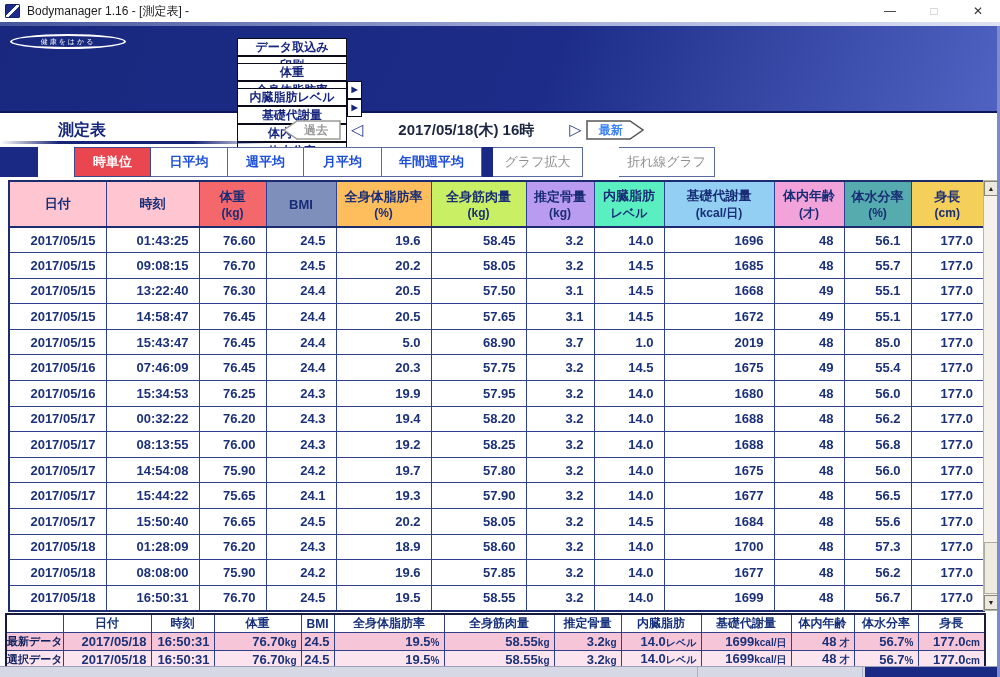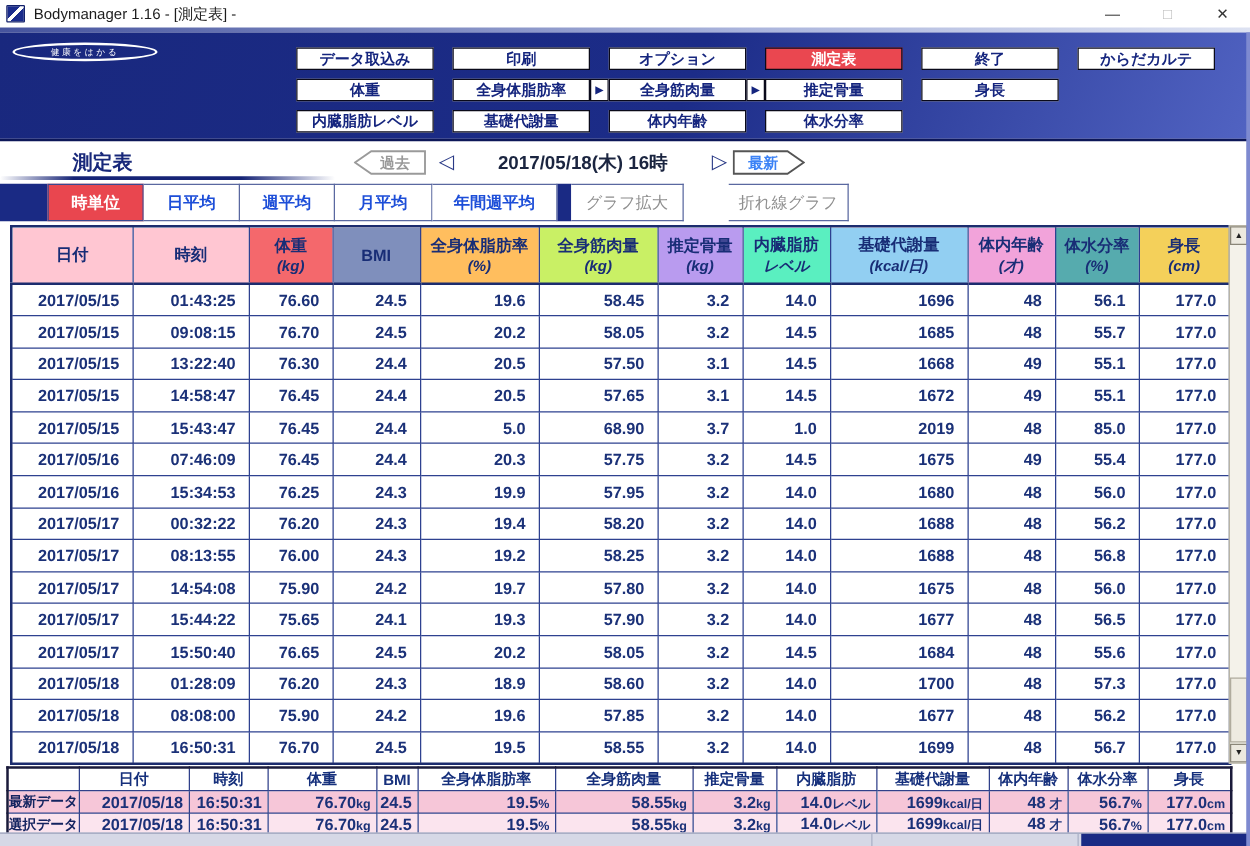--- a/index.html
+++ b/index.html
@@ -25,21 +25,21 @@
     background: linear-gradient(112deg,#19287e 0%,#1c2c88 55%,#5163c2 100%);
     border-bottom:2px solid #0d1758; }
   .logo { position:absolute; left:10px; top:6px; color:#fff; }
   .logo-text { font-size:27px; font-weight:bold; letter-spacing:1px; line-height:28px; }
   .logo-reg { font-size:9px; vertical-align:super; }
   .logo-oval { width:116px; height:15px; border:2px solid #fff; border-radius:50%;
     display:flex; align-items:center; justify-content:center; margin-top:2px; }
   .logo-tagline { font-size:7px; letter-spacing:2px; white-space:nowrap; }
 
   .nav-grid { position:absolute; left:237px; top:12px; }
-  .nav-row { display:flex; margin-bottom:7px; height:18px; }
+  .nav-row { display:flex; margin-bottom:7px; height:18px;flex-direction:column; }
   .nav-btn { position:relative; width:110px; height:18px; margin-right:15px; background:#fff;
     border:1px solid #0a0a1a; color:#15257e; font-weight:bold; font-size:12px;
     display:flex; align-items:center; justify-content:center; cursor:pointer; }
   .nav-btn.active { background:#ea4750; color:#fff; }
   .nav-arrow { position:absolute; left:109px; top:-1px; width:15px; height:18px; background:#fff;
     border:1px solid #0a0a1a; color:#15257e; font-size:8px; line-height:16px; text-align:center; }
 
   
   .page-title { position:absolute; left:58px; top:120px; font-size:16px; font-weight:bold; color:#18287a; }
   .title-underline { position:absolute; left:0; top:141px; width:268px; height:3px; border-radius:2px;
@@ -66,21 +66,21 @@
   .tab.first { border-left-width:1px; }
   .tab.active { background:#e9464f; border-color:#3a4890; color:#fff; }
   .tab.disabled { color:#8f8f8f; font-weight:normal; }
 
   
   .main-table { position:absolute; left:8px; top:180px; border-collapse:collapse; table-layout:fixed;
     width:975px; }
   .main-table th, .main-table td { border:1px solid #2e4190; overflow:hidden; white-space:nowrap; }
   .main-table th { height:46px; font-size:13px; font-weight:bold; color:#182d76; text-align:center;
     vertical-align:middle; cursor:pointer; }
-  .main-table th .th-l2 { font-size:12px;font-style:italic; }
+  .main-table th .th-l2 { font-size:12px; }
   .main-table td { height:25.6px; font-size:13px; font-weight:bold; color:#1b3178;
     text-align:right; padding-right:10px; background:#fff; }
   .main-table thead th { border-bottom:2px solid #1c2c6e; }
   .main-table { border:2px solid #1c2c6e; }
 
   
   .vscroll { position:absolute; left:983px; top:180px; width:16px; height:431px;
     background:#f4f2ea; border:1px solid #b8b4a6; }
   .sb-btn { position:absolute; left:0; width:14px; height:15px; background:#ece9df;
     border:1px solid #8a8678; font-size:7px; line-height:14px; text-align:center; color:#222; cursor:pointer; }
@@ -204,21 +204,21 @@
     <div class="chev latest">
       <svg width="58" height="20" viewBox="0 0 58 20">
           <polygon points="1,1 44,1 57,10 44,19 1,19" fill="#ffffff" stroke="#555555" stroke-width="1.5"></polygon>
         </svg>
       <span>最新</span>
     </div>
   </div>
 
   <div class="tabbar">
     <div class="tab-filler f1"></div>
-    <div style="display:flex;">
+    <div style="display:flex;padding-left:36px;">
         <div class="tab first active" style="width: 77px;">時単位</div>
         <div class="tab" style="width: 77px;">日平均</div>
         <div class="tab" style="width: 76px;">週平均</div>
         <div class="tab" style="width: 78px;">月平均</div>
         <div class="tab" style="width: 100px;">年間週平均</div>
       </div>
     <div class="tab-filler f2"></div>
     <div style="display:flex;">
         <div class="tab disabled" style="width: 90px;">グラフ拡大</div>
         <div class="tab disabled" style="width: 96px; margin-left: 36px;">折れ線グラフ</div>

